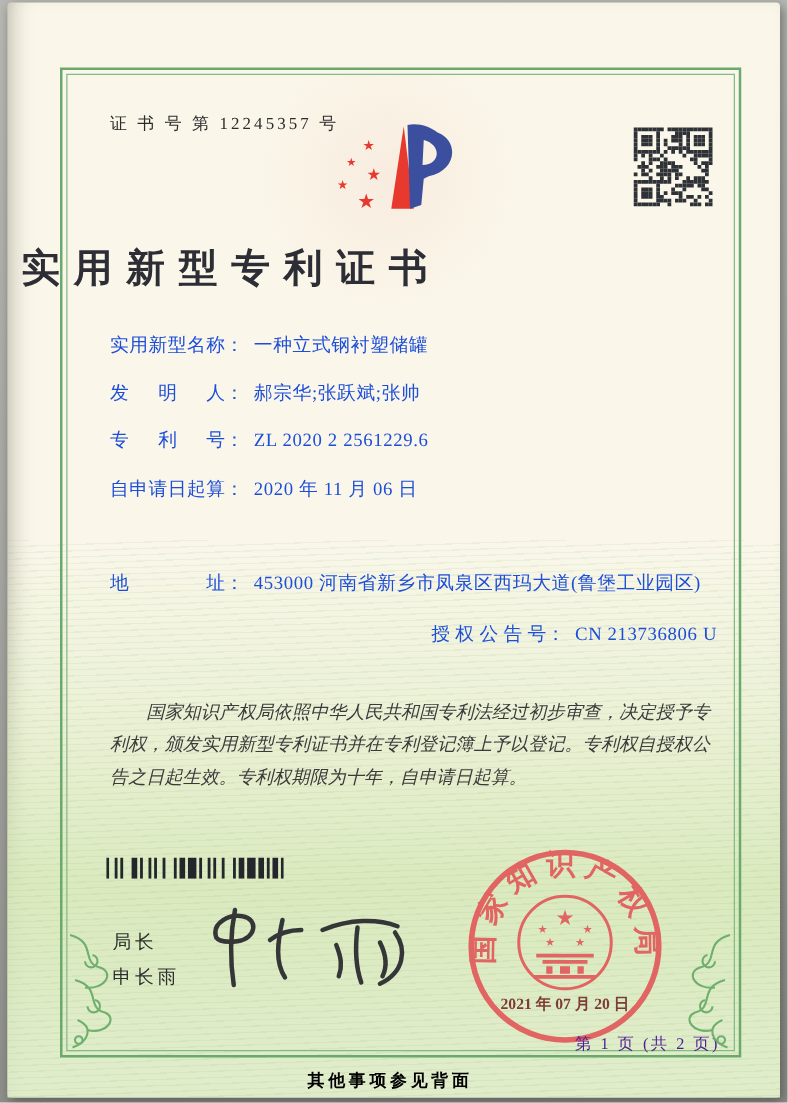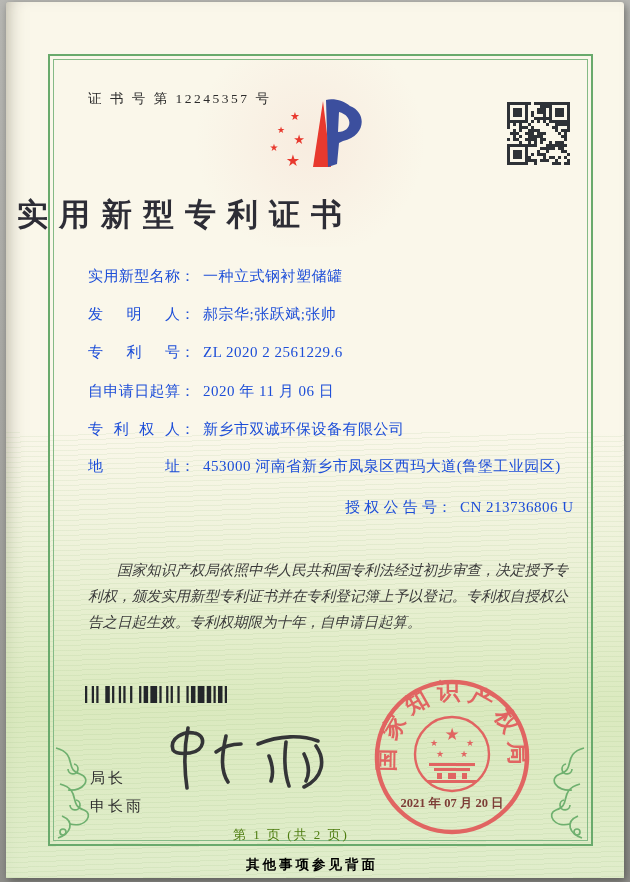--- a/index.html
+++ b/index.html
@@ -51,25 +51,25 @@
   .fcolon{display:inline-block;margin-right:8px;}
   .fvalue{letter-spacing:.5px;}
   .r1{top:265px}.r2{top:303px}.r3{top:341px}.r4{top:380px}.r5{top:418px}.r6{top:455px}.r7{top:496px}
   .grant-no{position:absolute;left:257px;top:0;white-space:nowrap;}
   .bodytext{
     position:absolute;left:82px;top:555px;width:480px;
     font-size:14.5px;line-height:26px;color:#3a3a3a;text-align:justify;font-style:italic;
   }
   .bodytext p{margin:0;text-indent:2em;}
   .barcode{position:absolute;left:79px;top:684px;width:142px;height:17px;}
-  .signoff{position:absolute;left:84px;top:762px;font-family:Liberation Sans, sans-serif;
+  .signoff{position:absolute;left:84px;top:738px;font-family:Liberation Sans, sans-serif;
     font-size:15px;color:#2e2e2e;letter-spacing:3px;line-height:28px;}
   .signature{position:absolute;left:152px;top:718px;width:190px;height:76px;}
   .seal{position:absolute;left:357px;top:666px;width:178px;height:178px;opacity:.93;}
-  .page-num{position:absolute;left:0;top:824px;width:570px;text-align:center;font-size:13px;color:#4d7c0f;letter-spacing:2px;}
+  .page-num{position:absolute;left:0;top:824px;width:570px;text-align:right;font-size:13px;color:#4c1d95;letter-spacing:2px;}
   .back-note{position:absolute;left:0;top:854px;width:612px;text-align:center;font-size:13.5px;font-weight:700;color:#000000;letter-spacing:3px;}
   .flourish{position:absolute;width:46px;height:96px;}
   .flourish.br{left:538px;top:744px;}
   .flourish.bl{left:44px;top:744px;transform:scaleX(-1);}
 </style>
 </head>
 <body>
 
 <div class="paper">
   <div class="tint"></div>
@@ -544,23 +544,20 @@
     <span class="flabel">实用新型名称</span><span class="fcolon">：</span><span class="fvalue">一种立式钢衬塑储罐</span>
   </div>
   <div class="row r2">
     <span class="flabel">发明人</span><span class="fcolon">：</span><span class="fvalue">郝宗华;张跃斌;张帅</span>
   </div>
   <div class="row r3">
     <span class="flabel">专利号</span><span class="fcolon">：</span><span class="fvalue">ZL 2020 2 2561229.6</span>
   </div>
   <div class="row r4">
     <span class="flabel">自申请日起算</span><span class="fcolon">：</span><span class="fvalue">2020 年 11 月 06 日</span>
-  </div>
-  <div class="row r5">
-    <span class="flabel">专利权人</span><span class="fcolon">：</span><span class="fvalue">新乡市双诚环保设备有限公司</span>
   </div>
   <div class="row r6">
     <span class="flabel">地址</span><span class="fcolon">：</span><span class="fvalue">453000 河南省新乡市凤泉区西玛大道(鲁堡工业园区)</span>
   </div>
   <div class="row r7">
     <span class="grant-no">
       <span class="flabel">授权公告号</span><span class="fcolon">：</span><span class="fvalue">CN 213736806 U</span>
     </span>
   </div>
 

